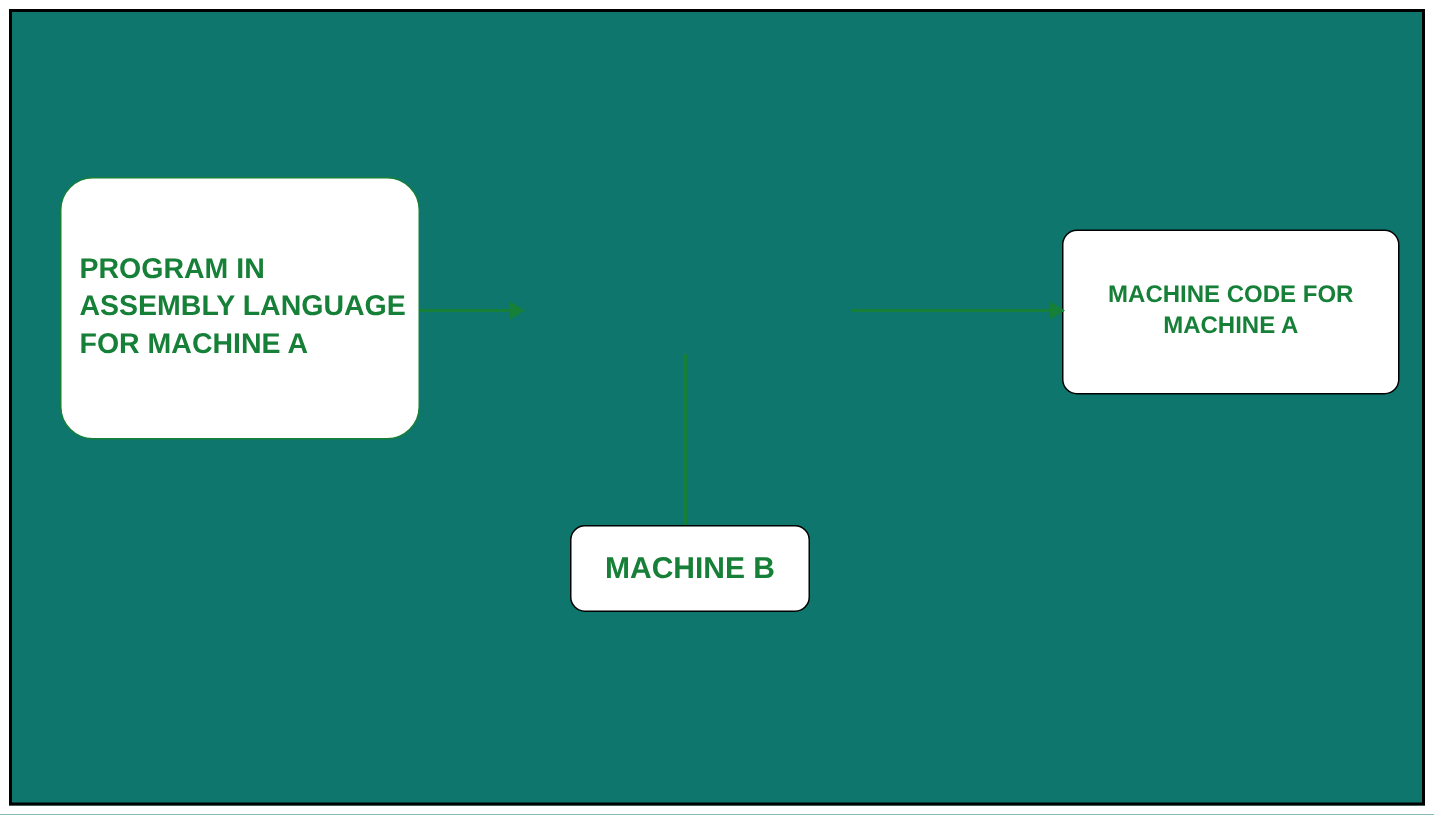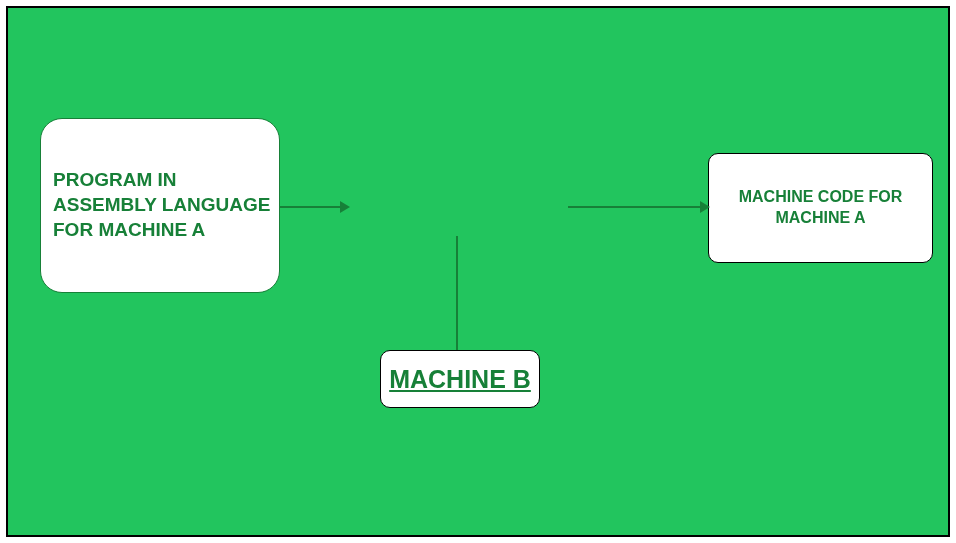--- a/index.html
+++ b/index.html
@@ -14,21 +14,21 @@
       position: relative;
       font-family: Arial, sans-serif;
     }
     .outer-frame {
       position: absolute;
       top: 6px;
       left: 6px;
       right: 6px;
       bottom: 6px;
       border: 2px solid #000;
-      background: #22c55e;
+      background: #0f766e;
     }
     .node {
       position: absolute;
       border-radius: 10px;
       display: flex;
       align-items: center;
       justify-content: center;
       text-align: center;
       font-weight: bold;
       color: #178038;
@@ -63,22 +63,21 @@
       border: 1.5px solid #000;
       font-size: 16px;
       line-height: 1.3;
     }
     .node-machineb {
       left: 372px;
       top: 342px;
       width: 160px;
       height: 58px;
       border: 1.5px solid #000;
-      font-size: 25px;
-      text-decoration: underline;
+      font-size: 20px;
     }
     .arrow-line {
       position: absolute;
       background: #178038;
     }
     .arrow-h1 {
       left: 272px;
       top: 198px;
       width: 68px;
       height: 1.5px;

